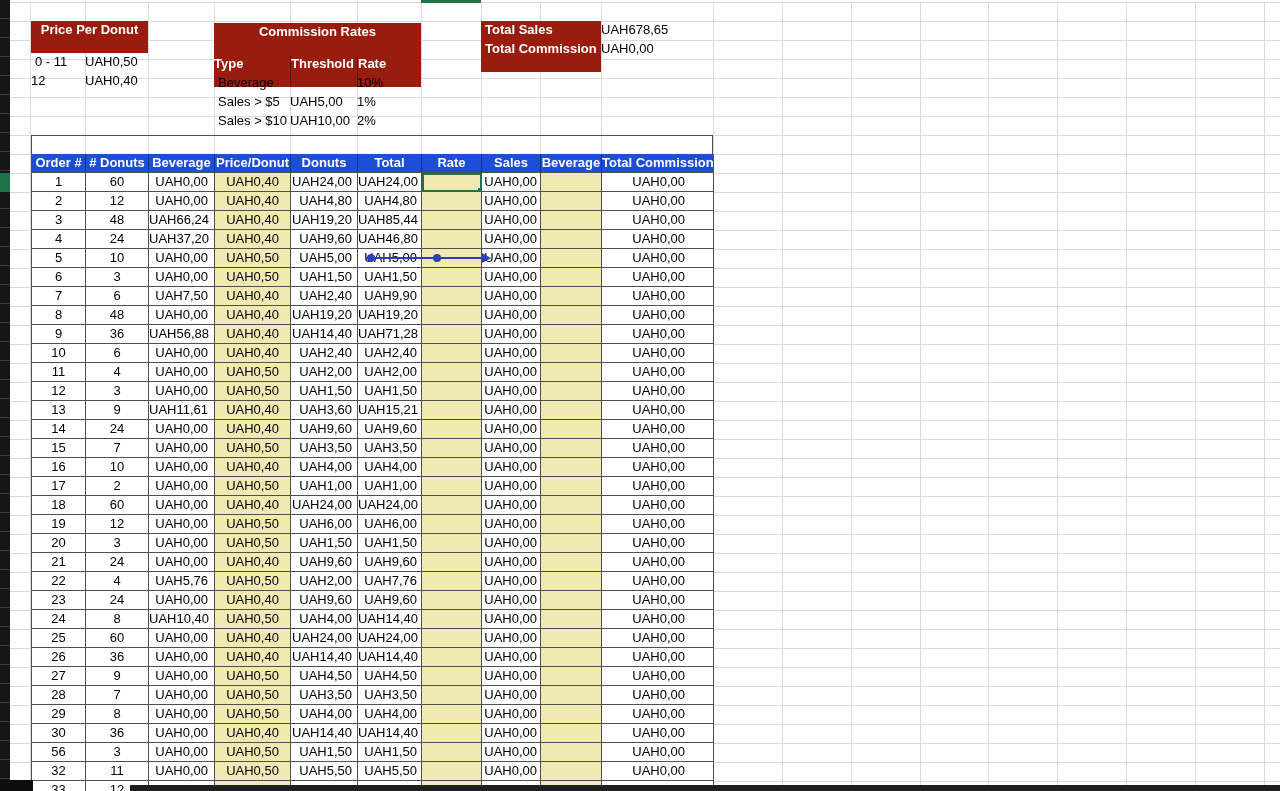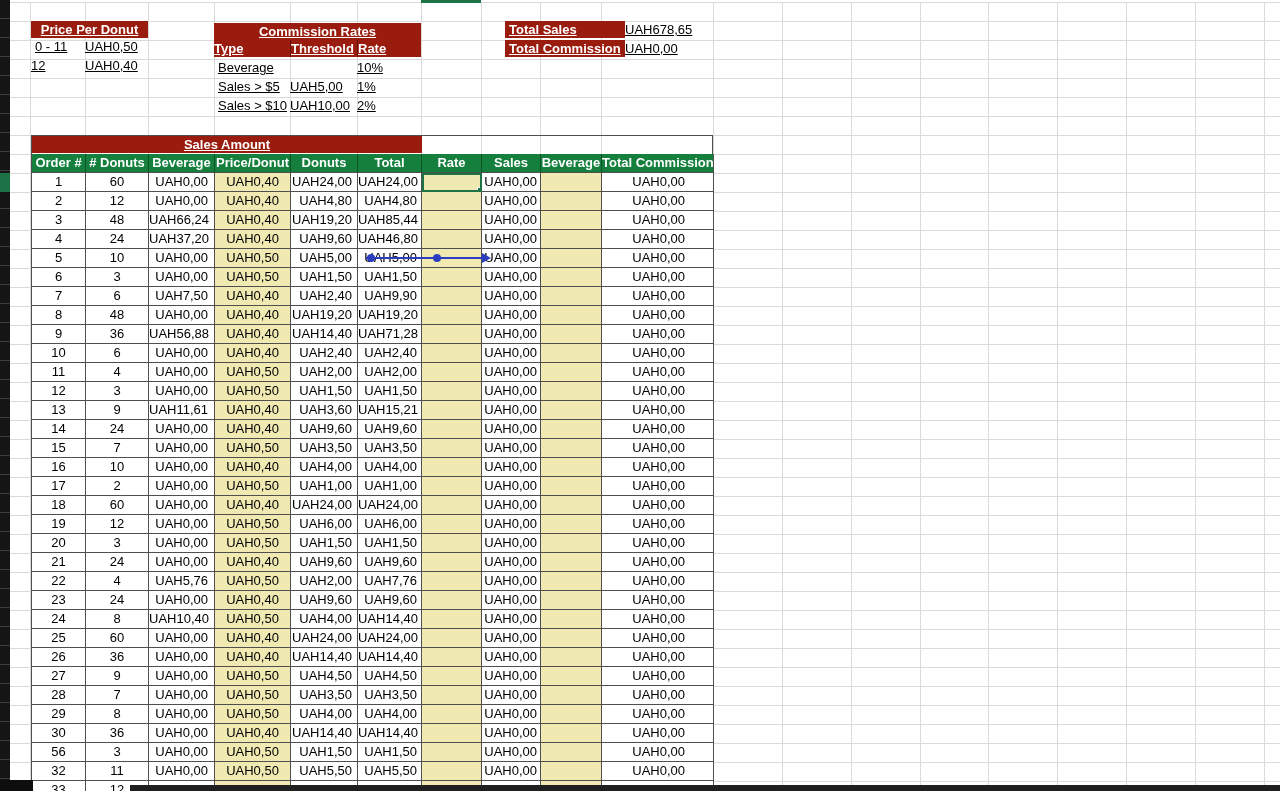--- a/index.html
+++ b/index.html
@@ -8,44 +8,44 @@
   
   .hgrid{position:absolute;left:10px;top:2px;width:1270px;height:789px;
          background-image:repeating-linear-gradient(to bottom,#dadada 0 1px,transparent 1px 19px);}
   .vline{position:absolute;top:2px;width:1px;height:789px;background:#dadada;}
   
   .rowstrip{position:absolute;left:0;top:0;width:10px;height:791px;background:#151515;
             background-image:repeating-linear-gradient(to bottom,transparent 0 18px,#3d3d3d 18px 19px);}
   .rowmark{position:absolute;left:0;top:173px;width:10px;height:19px;background:#1E7346;}
   .colmark{position:absolute;left:421px;top:0;width:60px;height:3px;background:#1E7346;}
   
-  .cell{box-sizing:border-box;height:17px;line-height:18px;overflow:hidden;white-space:nowrap;text-decoration:underline;}
+  .cell{box-sizing:border-box;height:32px;line-height:18px;overflow:hidden;white-space:nowrap;}
   .red{background:#9A1C0E;color:#fff;font-weight:bold;text-align:center;}
   .tl{text-align:left;padding-left:4px;}
   .tr{padding-right:5px;}
   .tc{}
   .yellowbg{background:#F0E9B2;}
   
   .abs{position:absolute;}
   .grid2{display:grid;grid-template-columns:54px 63px;grid-auto-rows:19px;}
   .grid3{display:grid;grid-template-columns:76px 67px 64px;grid-auto-rows:19px;}
-  .gridsum{display:grid;grid-template-columns:120px 112px;grid-auto-rows:19px;margin-left:24px;}
+  .gridsum{display:grid;grid-template-columns:120px 112px;grid-auto-rows:19px;}
   .redsub{background:#9A1C0E;color:#fff;font-weight:bold;}
   .redsub + .redsub{border-left:1px solid rgba(0,0,0,.35);}
   
   .orders{position:absolute;left:31px;top:135px;width:682px;}
   .ogroup{display:grid;grid-template-columns:390px 292px;height:19px;
           border:1px solid #4f4f4f;border-bottom:none;box-sizing:border-box;}
   .ogroup .cell{border-right:1px solid rgba(0,0,0,.35);}
   .ogroup .cell:last-child{border-right:none;}
   .oheads,.obody{display:grid;grid-template-columns:54px 63px 66px 76px 67px 64px 60px 59px 61px 112px;
           grid-auto-rows:19px;border-left:1px solid #4f4f4f;}
   .ocell{box-sizing:border-box;height:19px;line-height:18px;white-space:nowrap;overflow:hidden;
          border-right:1px solid #4f4f4f;border-bottom:1px solid #4f4f4f;background:#fff;}
-  .ohead{background:#15803d;color:#fff;font-weight:bold;text-align:center;border-right:1px solid rgba(0,0,0,.35);border-bottom:1px solid #4f4f4f;}
+  .ohead{background:#1d4ed8;color:#fff;font-weight:bold;text-align:center;border-right:1px solid rgba(0,0,0,.35);border-bottom:1px solid #4f4f4f;}
   .ohead:nth-child(10n){border-right:1px solid #4f4f4f;}
   .c0,.c1{text-align:center;}
   .c2{text-align:right;padding-right:6px;}
   .c3{text-align:center;}
   .c4{text-align:right;padding-right:5px;}
   .c5{text-align:right;padding-right:4px;}
   .c7{text-align:right;padding-right:3px;}
   .c9{text-align:right;padding-right:28px;}
   .yellow{background:#F0E9B2;}
   .selected{position:relative;border:2px solid #1E7346;z-index:3;}
@@ -126,21 +126,20 @@
   <div class="abs gridsum" style="left:481px;top:21px;">
     <div class="cell redsub tl">Total Sales</div>
     <div class="cell tr">UAH678,65</div>
     <div class="cell redsub tl">Total Commission</div>
     <div class="cell tr">UAH0,00</div>
   </div>
 
 
   <div class="orders">
     <div class="ogroup">
-      <div class="cell red">Sales Amount</div>
     </div>
     <div class="oheads">
         <div class="ocell ohead">Order #</div>
         <div class="ocell ohead"># Donuts</div>
         <div class="ocell ohead">Beverage</div>
         <div class="ocell ohead">Price/Donut</div>
         <div class="ocell ohead">Donuts</div>
         <div class="ocell ohead">Total</div>
         <div class="ocell ohead">Rate</div>
         <div class="ocell ohead">Sales</div>

